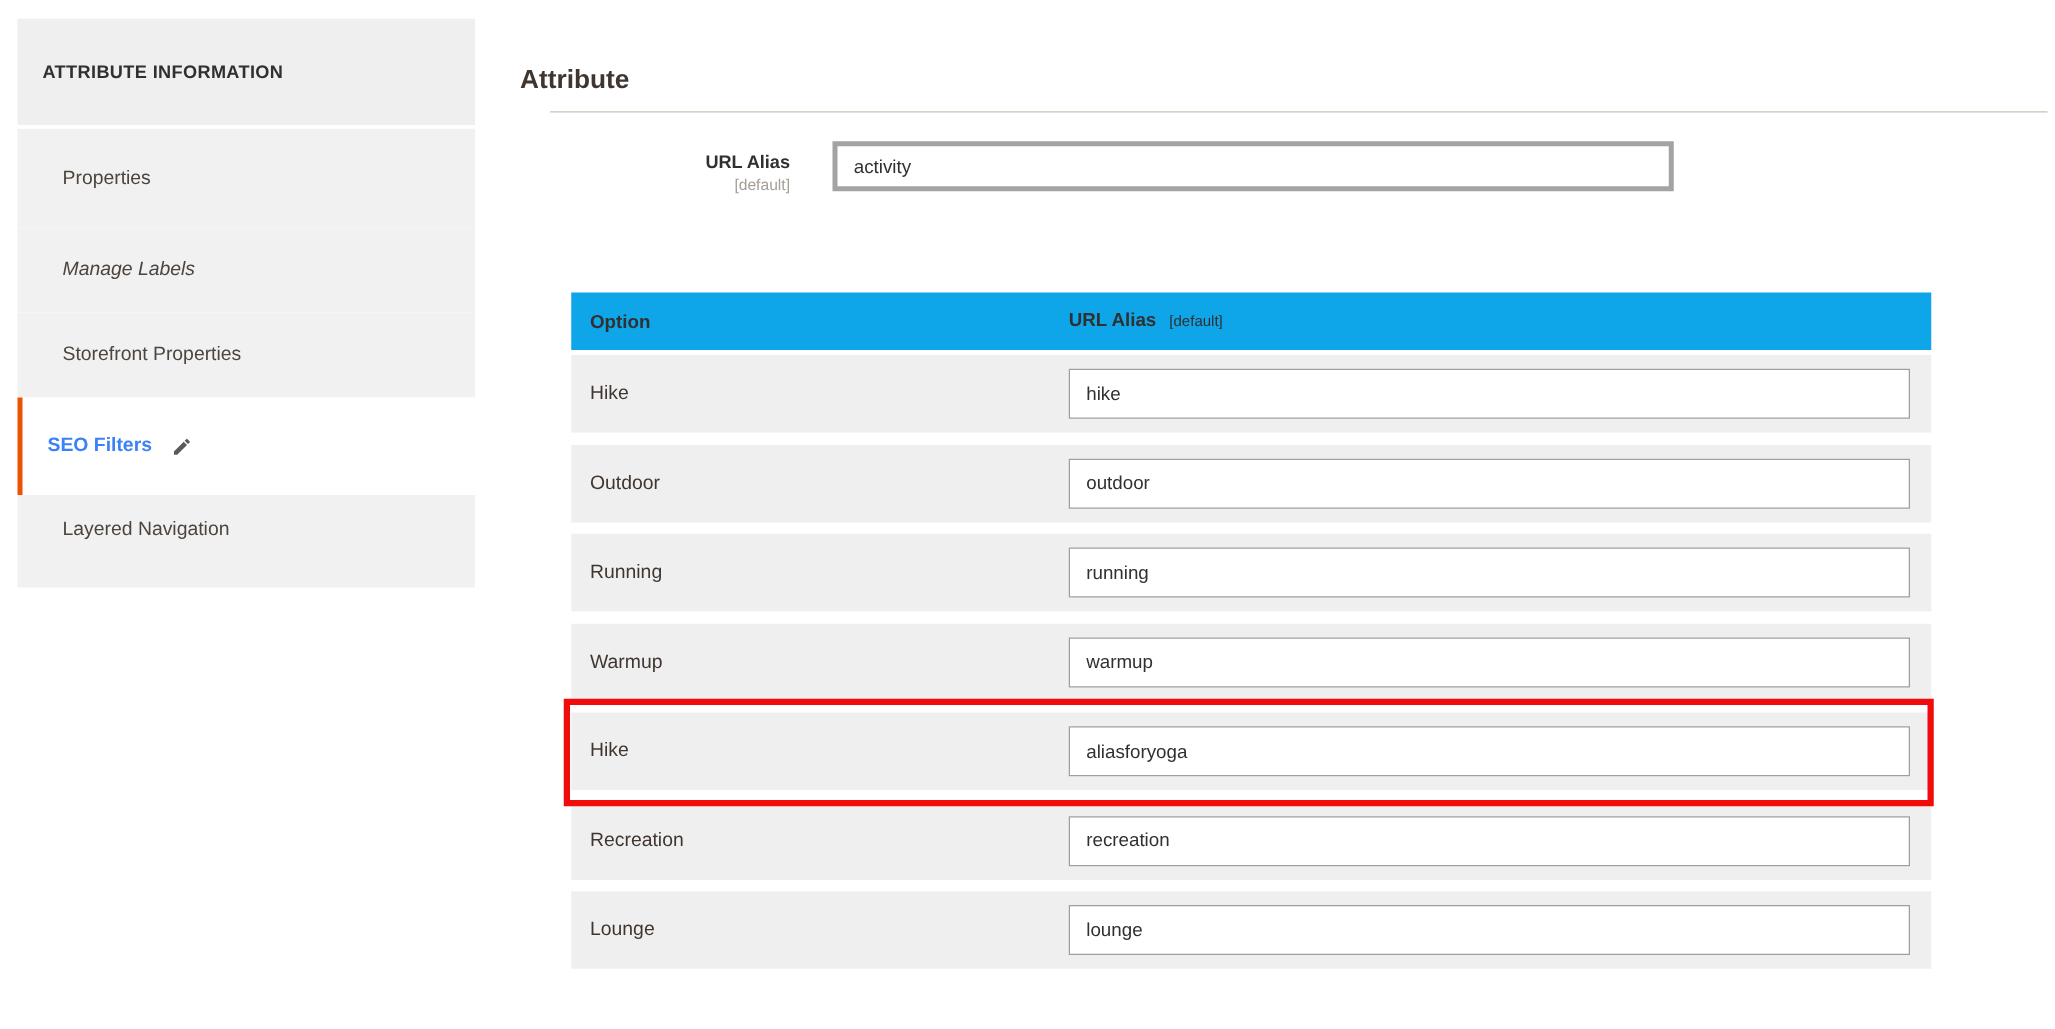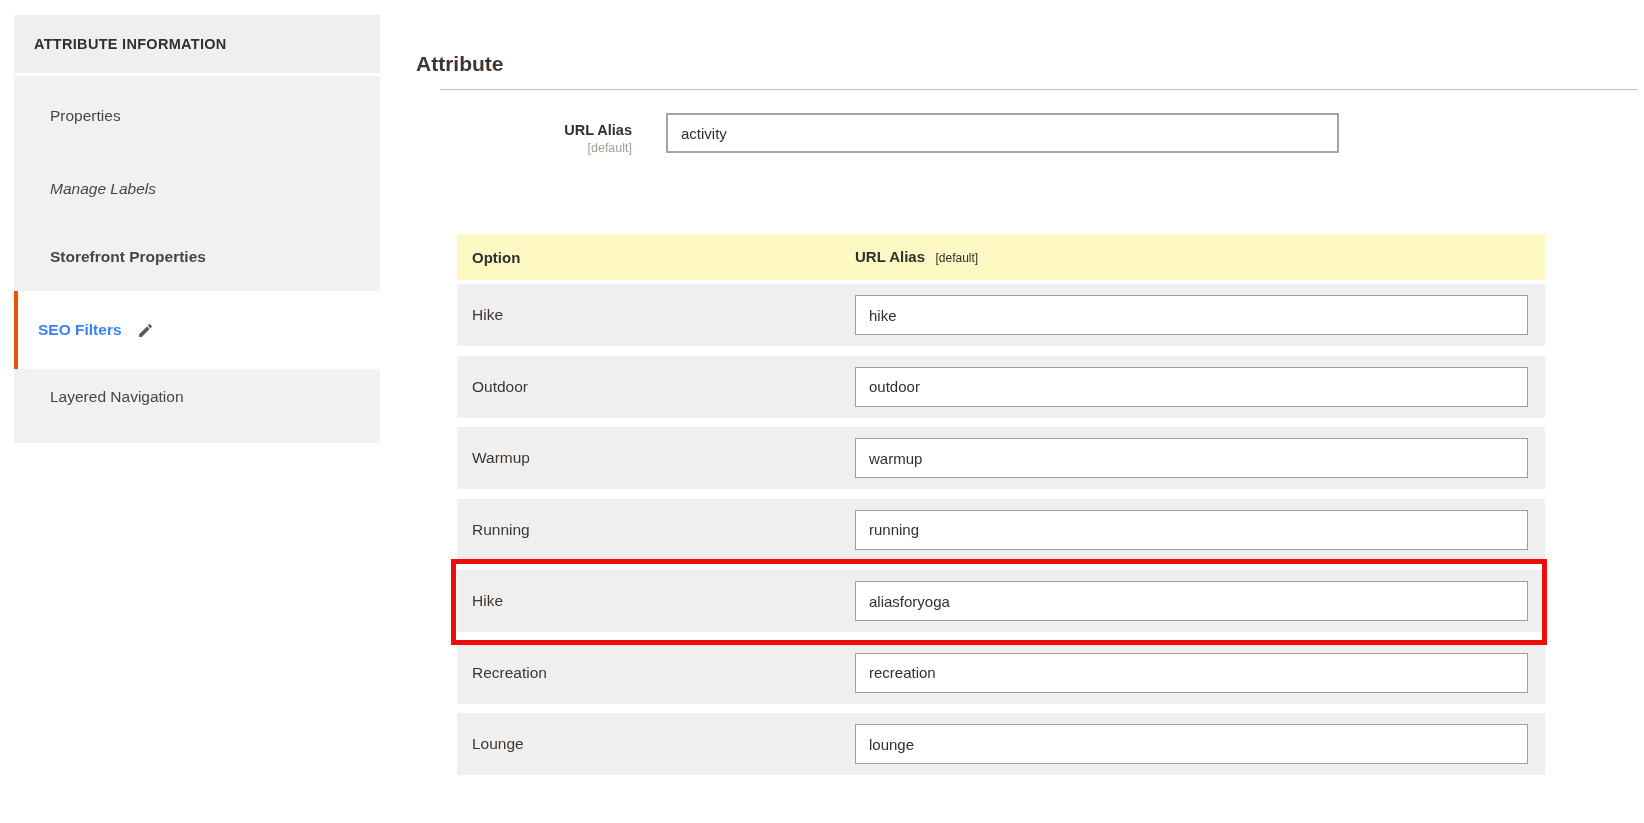--- a/index.html
+++ b/index.html
@@ -2,52 +2,52 @@
 <html><head>
 <meta charset="utf-8">
 <style>
   * { margin:0; padding:0; box-sizing:border-box; }
   html,body { width:1644px; height:823px; background:#fff; overflow:hidden;
               font-family:"Liberation Sans", sans-serif; }
   .page { position:relative; width:1644px; height:823px; background:#fff; }
 
   
   .sidebar { position:absolute; left:14px; top:15px; width:366px; }
-  .sb-header { height:58px; background:#efefef; display:flex; align-items:center;
+  .sb-header { height:85px; background:#efefef; display:flex; align-items:center;
                padding-left:20px; margin-bottom:3px;
                font-size:14.5px; font-weight:bold; letter-spacing:.3px; color:#303030; }
   .sb-items { display:block; }
   .sb-item { background:#f1f1f1; display:flex; align-items:center;
              padding-left:36px; font-size:15.5px; color:#4c453f; cursor:pointer; }
   .sb-item:nth-child(1){ height:79px; }
   .sb-item:nth-child(2){ height:68px;font-style:italic; }
-  .sb-item:nth-child(3){ height:68px;font-weight:bold; }
+  .sb-item:nth-child(3){ height:68px; }
   .sb-item:nth-child(4){ height:78px; }
   .sb-item:nth-child(5){ height:74px; padding-bottom:18px; }
   .sb-item.active { background:#fff; border-left:4px solid #eb5202; padding-left:20px;
                     font-weight:600; color:#3b82f6; }
   .pencil { margin-left:15px; display:inline-flex; }
   .pencil svg { width:17px; height:17px; fill:#5e5a56; }
 
   
   .main-title { position:absolute; left:416px; top:50px;
                 font-size:21px; line-height:27px; font-weight:700; color:#41362f; }
   .divider { position:absolute; left:440px; top:89px; width:1198px; height:0;
              border-top:1px solid #cbc3b4; }
 
   .field-label { position:absolute; left:420px; top:122px; width:212px; text-align:right; }
   .field-label .lbl { font-size:14.5px; font-weight:700; color:#303030; }
   .field-label .scope { font-size:12.5px; color:#a79d95; margin-top:3px; }
   .field-input { position:absolute; left:666px; top:113px; width:673px; height:40px;
-                 border:2px solid #a3a3a3; background:#fff; padding:0 13px;
+                 border:4px solid #a3a3a3; background:#fff; padding:0 13px;
                  font-size:15px; color:#303030; font-family:"Liberation Sans", sans-serif; }
 
   
   .opt-table { position:absolute; left:457px; top:234px; width:1088px; }
-  .thead { height:46px; background:#fef9c3; display:flex; align-items:center; }
+  .thead { height:46px; background:#0ea5e9; display:flex; align-items:center; }
   .col-opt { width:398px; padding-left:15px; }
   .thead .col-opt { font-size:15px; font-weight:700; color:#303030; }
   .th-alias { font-size:15px; font-weight:700; color:#303030; }
   .th-scope { font-size:12px; font-weight:400; color:#303030; margin-left:6px; }
   .trow { height:62px; background:#efefef; display:flex; align-items:center;
           margin-top:9.5px; position:relative; }
   .trow:first-of-type { margin-top:4px; }
   .trow .col-opt { font-size:15.5px; color:#41362f; }
   .alias-input { width:673px; height:40px; border:1px solid #9e9e9e; background:#fff;
                  padding:0 13px; font-size:15px; color:#303030;
@@ -116,27 +116,27 @@
     <div class="col-opt">Hike</div>
     <input class="alias-input" type="text" value="hike" style="">
   </div>
 
   <div class="trow">
     <div class="col-opt">Outdoor</div>
     <input class="alias-input" type="text" value="outdoor" style="">
   </div>
 
   <div class="trow">
-    <div class="col-opt">Warmup</div>
-    <input class="alias-input" type="text" value="warmup" style="">
+    <div class="col-opt">Running</div>
+    <input class="alias-input" type="text" value="running" style="">
   </div>
 
   <div class="trow">
-    <div class="col-opt">Running</div>
-    <input class="alias-input" type="text" value="running" style="">
+    <div class="col-opt">Warmup</div>
+    <input class="alias-input" type="text" value="warmup" style="">
   </div>
 
   <div class="trow">
     <div class="col-opt">Hike</div>
     <input class="alias-input" type="text" value="aliasforyoga" style="">
   <div class="highlight-frame"></div>
         </div>
 
   <div class="trow">
     <div class="col-opt">Recreation</div>

